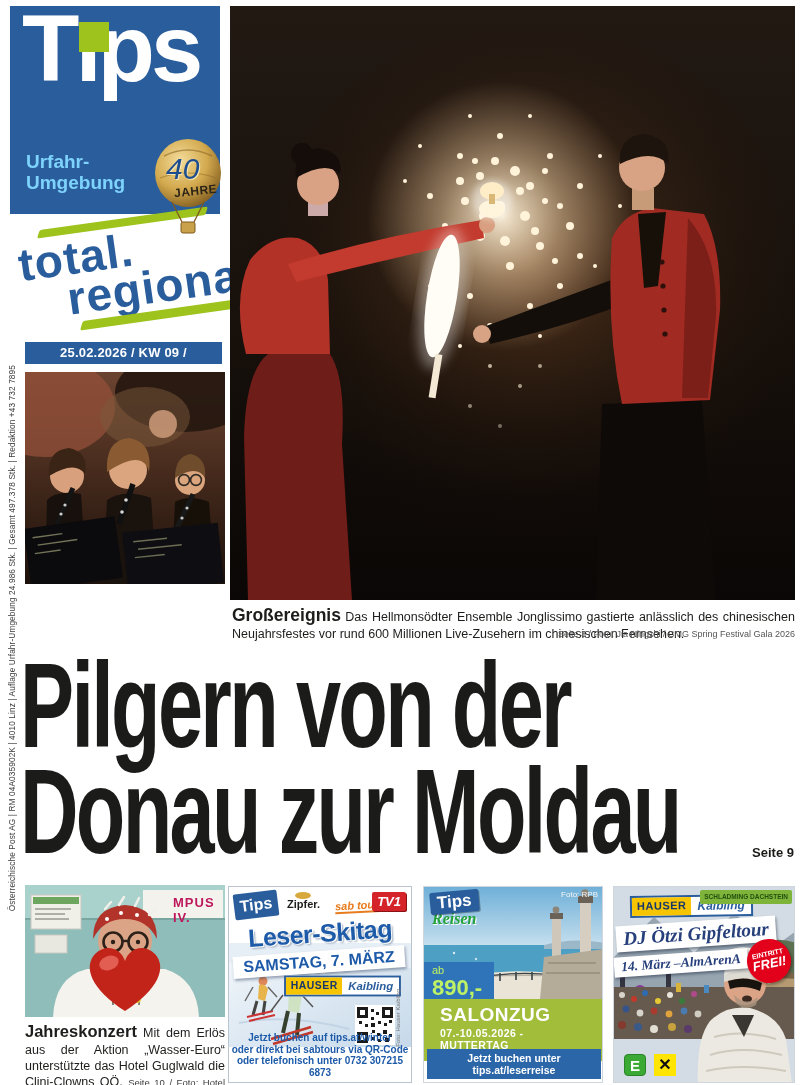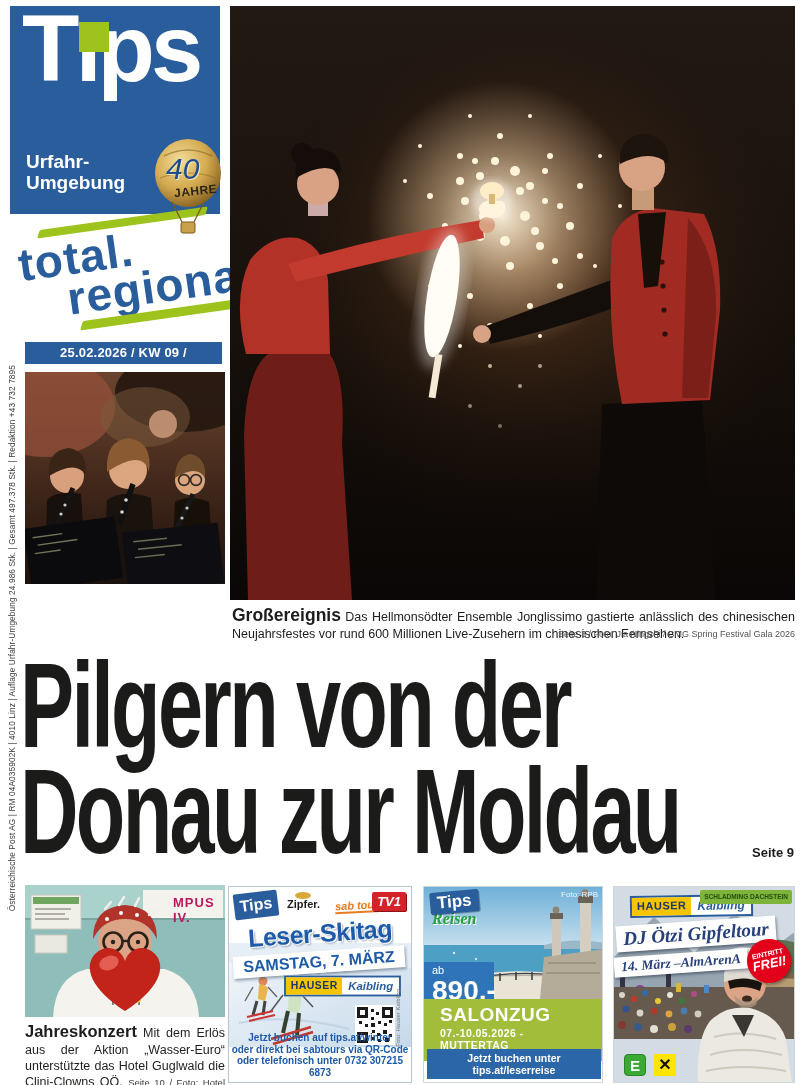--- a/index.html
+++ b/index.html
@@ -9,21 +9,21 @@
   .abs{position:absolute}
 
   
   .imprint{left:1px;top:368px;width:22px;height:540px;display:flex;align-items:center;justify-content:center}
   .imprint span{writing-mode:vertical-rl;transform:rotate(180deg);font-size:8.3px;color:#3c3c3c;white-space:nowrap;letter-spacing:.1px}
 
   
   .mast{left:10px;top:6px;width:210px;height:208px;background:#2a5d9c}
   .tipslogo{position:absolute;left:12px;top:-6px;font-weight:bold;font-size:94px;letter-spacing:-4px;color:#fff;line-height:1.05}
   .idot{position:absolute;left:69px;top:16px;width:30px;height:30px;background:#9dc31c}
-  .edition{position:absolute;left:16px;top:146px;color:#ffffff;font-weight:bold;font-size:19px;line-height:1.1}
+  .edition{position:absolute;left:16px;top:146px;color:#7dd3fc;font-weight:bold;font-size:19px;line-height:1.1}
   .balloon{left:150px;top:138px;width:76px;height:104px;z-index:5}
   .balloon .b40{position:absolute;left:16px;top:14px;font-size:30px;font-weight:normal;font-style:italic;color:#1d4c8f;text-shadow:1px 1px 0 #f5e6b0}
   .balloon .bj{position:absolute;left:24px;top:46px;font-size:12px;font-weight:bold;color:#2b2417;letter-spacing:.5px;transform:rotate(-6deg)}
 
   
   .stamp{left:12px;top:234px;width:220px;transform:rotate(-8deg);transform-origin:0 0}
   .stroke{background:#9dc31c;border-radius:2px;transform:skewX(-25deg)}
   .s1{width:170px;height:8px;margin-left:26px}
   .s2{width:170px;height:9px;margin-left:56px;margin-top:2px}
   .stampline{font-weight:bold;font-size:46px;color:#2a5d9c;line-height:.92;letter-spacing:1px}
@@ -77,23 +77,23 @@
   .skicredit{position:absolute;right:-16px;top:128px;font-size:6px;color:#777;transform:rotate(-90deg)}
   .skicta{position:absolute;left:0;bottom:3px;width:100%;text-align:center;font-weight:bold;font-size:10px;color:#1d5aa8;line-height:1.18}
 
   
   .adreisen{left:423px;top:886px;width:180px;height:197px;border:1px solid #cfd6dd}
   .reisenphoto{position:absolute;left:0;top:0;width:180px;height:112px}
   .tipsreisen{position:absolute;left:6px;top:4px}
   .tr-box{display:inline-block;background:#2a5d9c;color:#fff;font-weight:bold;font-size:17px;padding:1px 7px;transform:rotate(-5deg);border-radius:2px;box-shadow:1px 1px 0 rgba(0,0,0,.3)}
   .tr-script{font-family:"Liberation Serif",serif;font-style:italic;font-weight:bold;font-size:16px;color:#23a13a;margin-top:-3px;margin-left:2px;text-shadow:1px 1px 0 #fff}
   .fotorpb{position:absolute;right:4px;top:3px;font-size:8px;color:#f4f4f4}
-  .pricebox{position:absolute;left:0;top:75px;width:70px;background:#2f74b8;color:#ffffff;padding:3px 8px 4px}
+  .pricebox{position:absolute;left:0;top:75px;width:70px;background:#2f74b8;color:#bef264;padding:3px 8px 4px}
   .priceab{font-size:11px;line-height:1}
-  .pricenum{font-size:28px;font-weight:bold;line-height:1.05}
+  .pricenum{font-size:22px;font-weight:bold;line-height:1.05}
   .greenbox{position:absolute;left:0;top:112px;width:180px;height:62px;background:#a2bd3a;color:#fff;padding:5px 16px 0}
   .gb1{font-weight:bold;font-size:19px;line-height:1.12;letter-spacing:.5px}
   .gb2{font-weight:bold;font-size:10.5px;margin-top:2px;letter-spacing:.4px}
   .reisencta{position:absolute;left:3px;bottom:3px;width:174px;background:#2a66a8;color:#fff;font-weight:bold;font-size:10.5px;text-align:center;padding:3px 0}
 
   
   .addj{left:613px;top:886px;width:182px;height:197px;border:1px solid #cfd6dd}
   .djphoto{position:absolute;left:0;top:0;width:182px;height:197px}
   .hauserdj{position:absolute;left:16px;top:8px;transform:rotate(-1deg)}
   .schlad{position:absolute;right:2px;top:3px;background:#7fb43a;color:#234f10;font-weight:bold;font-size:6.5px;line-height:1.2;padding:3px 4px;text-align:center;border-radius:2px}

